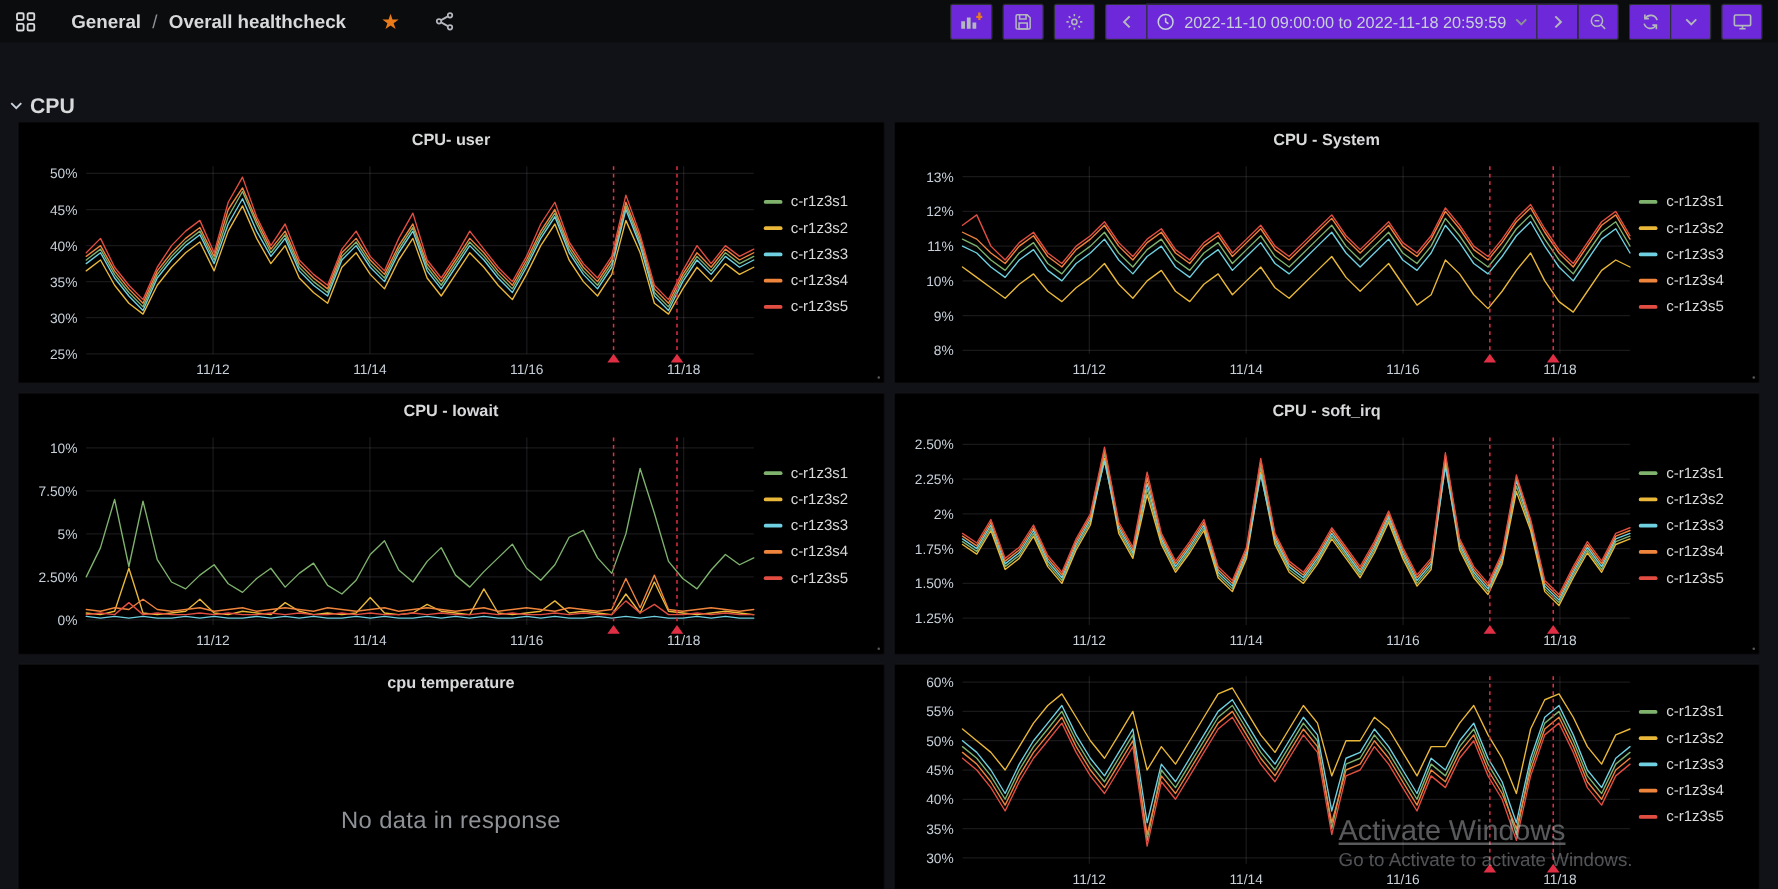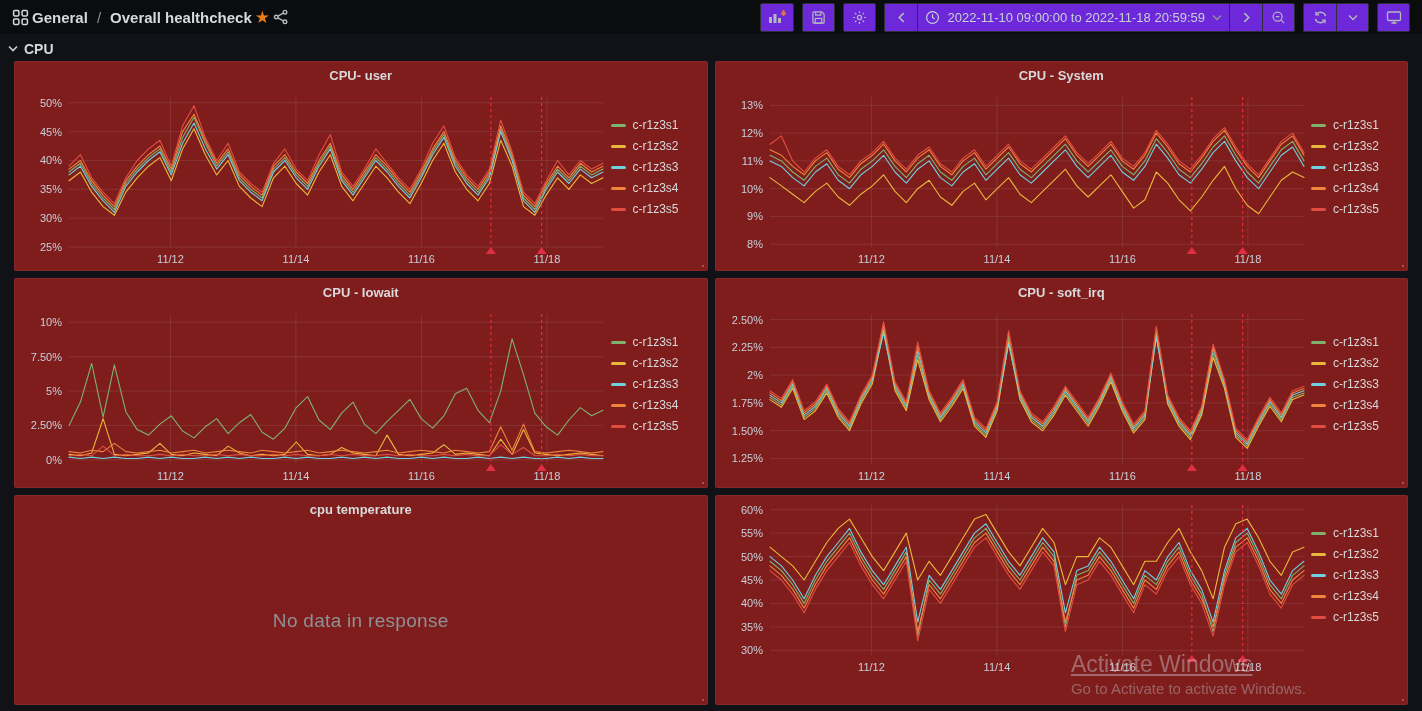--- a/index.html
+++ b/index.html
@@ -2,43 +2,43 @@
 <html><head>
 <meta charset="utf-8">
 <style>
   * { margin:0; padding:0; box-sizing:border-box; }
   html,body { width:1422px; height:711px; overflow:hidden; }
   body { background:#111217; font-family:"Liberation Sans", sans-serif; color:#d8d9da; }
   .app { position:relative; width:100%; height:100%; }
 
   
   .topnav { height:34px; background:#0b0c0e; display:flex; align-items:center; padding:0 12px; }
-  .nav-left { display:flex; align-items:center; gap:3px; }
+  .nav-left { display:flex; align-items:center; gap:28px; }
   .crumb { display:flex; align-items:center; gap:9px; font-size:15px; font-weight:600; color:#d8d9da; }
   .crumb .sep { color:#8e9196; font-weight:400; }
   .crumb span { cursor:pointer; }
   .icon { display:inline-flex; align-items:center; justify-content:center; color:#b4b7bd; }
   .star { color:#eb7b18; font-size:17px; line-height:1; cursor:pointer; }
   .nav-right { margin-left:auto; display:flex; align-items:center; gap:8px; }
   .btn { height:29px; min-width:33px; padding:0 7px; background:#6d28d9; border:1px solid #2c3036;
          border-radius:2px; color:#b4b7bd; display:inline-flex; align-items:center; justify-content:center;
          gap:7px; cursor:pointer; font-family:inherit; }
   .btn-group { display:flex; }
   .btn-group .btn { border-radius:0; border-right-width:0; }
   .btn-group .btn:first-child { border-radius:2px 0 0 2px; }
   .btn-group .btn:last-child { border-radius:0 2px 2px 0; border-right-width:1px; }
   .time-text { font-size:13px; font-weight:500; color:#c7d0d9; white-space:nowrap; }
   .chev { color:#8e9196; }
 
   
   .dash { padding:2px 14px 0 14px; }
   .row-header { height:25px; display:flex; align-items:center; gap:6px; cursor:pointer;
-                font-size:14px; font-weight:700; color:#d8d9da; margin-left:-6px; }
+                font-size:17px; font-weight:700; color:#d8d9da; margin-left:-6px;margin-top:36px; }
   .grid { display:grid; grid-template-columns:1fr 1fr; grid-template-rows:repeat(3,210px); gap:7px; }
-  .panel { background:#7f1d1d; border:1px solid rgba(204,204,220,0.07); border-radius:2px;
+  .panel { background:#000000; border:1px solid rgba(204,204,220,0.07); border-radius:2px;
            display:flex; flex-direction:column; position:relative; }
   .panel::after { content:""; position:absolute; right:3px; bottom:3px; width:2px; height:2px;
                   background:rgba(255,255,255,0.35); border-radius:50%; }
   .panel-title { height:26px; display:flex; align-items:center; justify-content:center;
                  font-size:13px; font-weight:700; color:#d8d9da; cursor:pointer; }
   .panel-body { flex:1; display:flex; min-height:0; padding:0 4px 2px 6px; }
   .chart { flex:1; position:relative; cursor:crosshair; }
   .chart svg { position:absolute; inset:0; }
   .chart text { font-family:"Liberation Sans",sans-serif; font-size:11px; fill:#c7d0d9; }
   .legend { width:92px; padding-top:30px; display:flex; flex-direction:column; gap:7px; }

